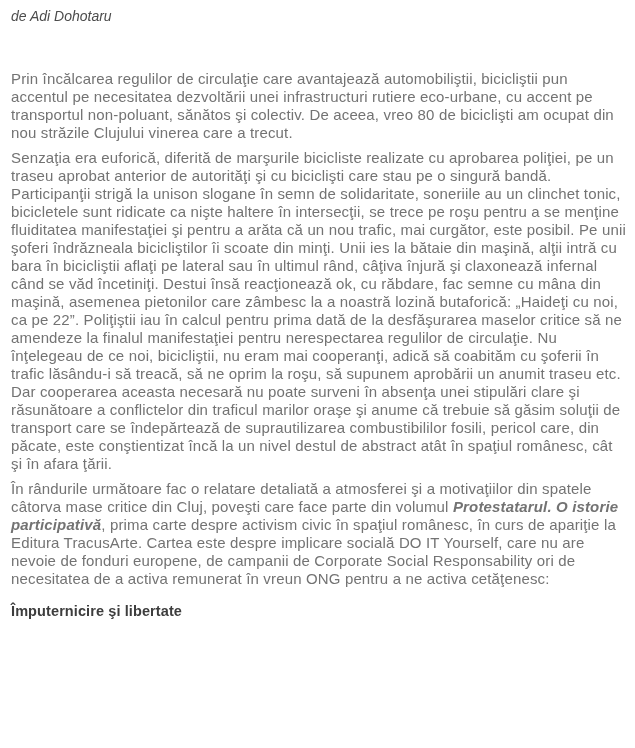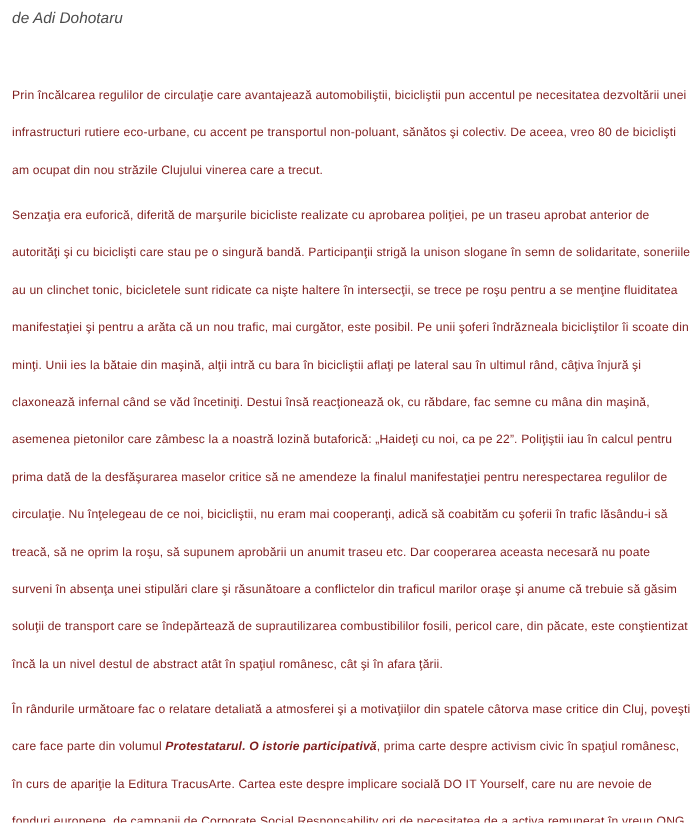--- a/index.html
+++ b/index.html
@@ -18,23 +18,23 @@
     font-family: "Liberation Sans", "DejaVu Sans", sans-serif;
   }
   .byline {
     font-size: 14px;
     font-style: italic;
     color: #4c4c4c;
     line-height: 18px;
     margin: 0 0 45px 0;
   }
   .body-para {
-    font-size: 11px;
-    line-height: 34px;
-    color: #7f1d1d;
+    font-size: 15px;
+    line-height: 18px;
+    color: #737373;
     letter-spacing: 0.15px;
     margin: 0 0 7px 0;
   }
   .body-para em {
     font-style: italic;
     font-weight: bold;
   }
   .subheading {
     font-size: 14.5px;
     font-weight: bold;

